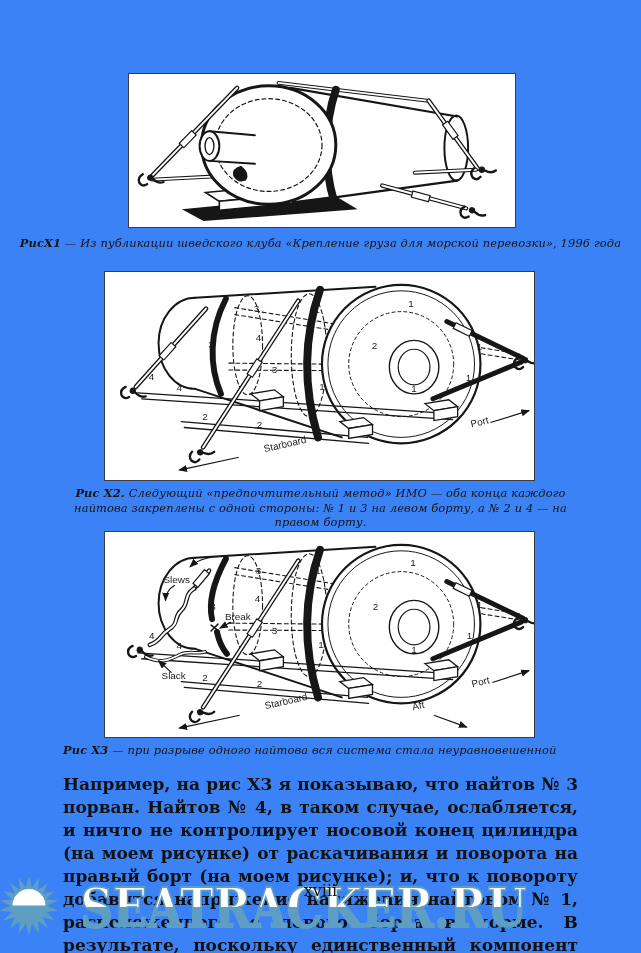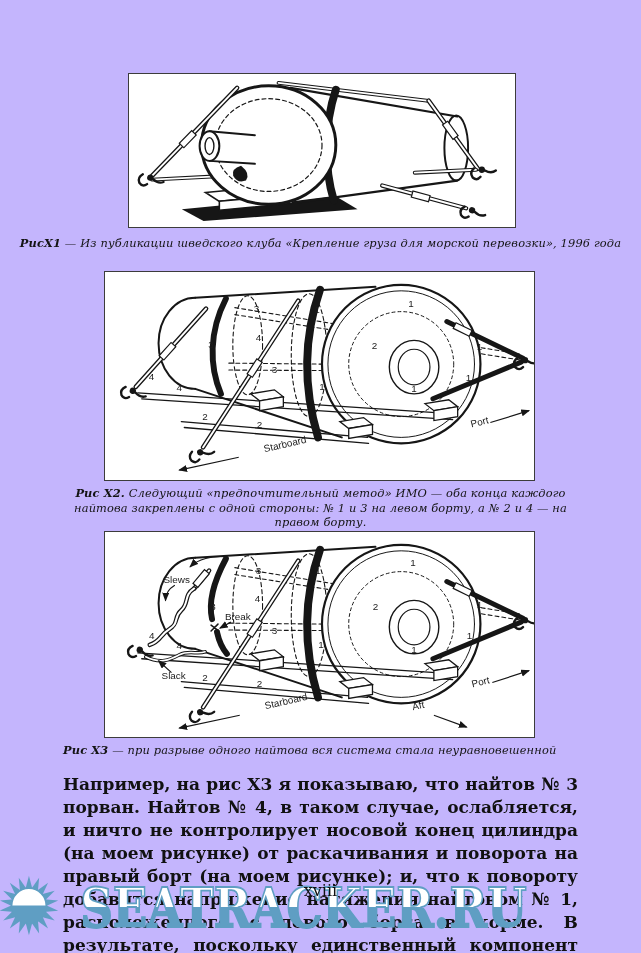--- a/index.html
+++ b/index.html
@@ -1,21 +1,21 @@
 <!DOCTYPE html>
 <html><head>
 <meta charset="utf-8">
 <style>
   * { margin:0; padding:0; box-sizing:border-box; }
   html,body { background:#fff; }
   body {
     width:641px; height:953px; position:relative; overflow:hidden;
     font-family:"DejaVu Serif", serif; color:#111;
   }
-  .page { position:absolute; inset:0; background:#c4b5fd; }
+  .page { position:absolute; inset:0; background:#3b82f6; }
   .fig { position:absolute; background:#fff; border:1.6px solid #3c3c3c; }
   .fig svg { display:block; width:100%; height:100%; }
   #fig1 { left:128px; top:73px;  width:388px; height:155px; }
   #fig2 { left:104px; top:271px; width:431px; height:210px; }
   #fig3 { left:104px; top:531px; width:431px; height:207px; }
   .caption { position:absolute; font-style:italic; font-size:11.4px; color:#141414; letter-spacing:.15px;text-align:center; }
   .caption .cap-label { font-weight:bold; }
   #cap1 { left:0; right:0; top:236px; text-align:center; }
   #cap2 { left:70px; width:501px; top:486px; line-height:14.6px; }
   #cap3 { left:63px; top:743px; }

